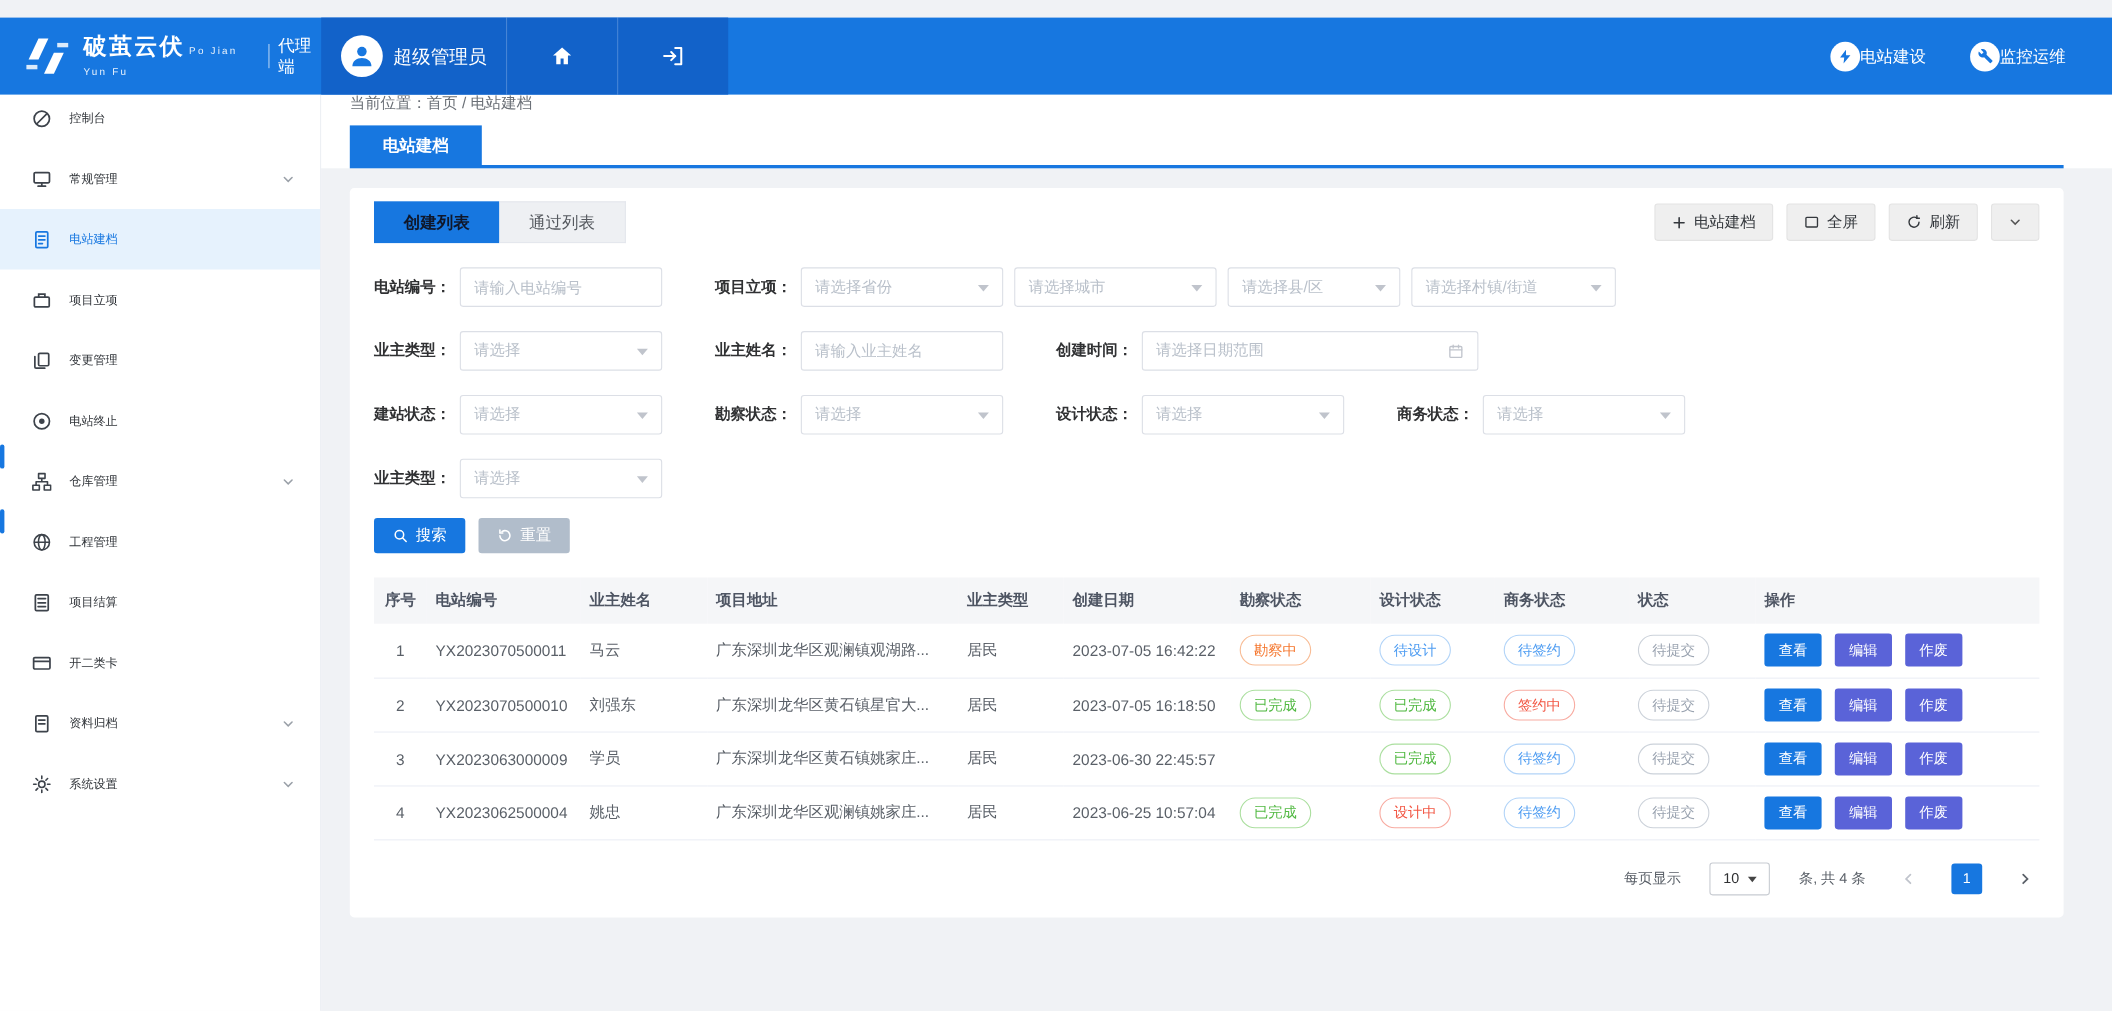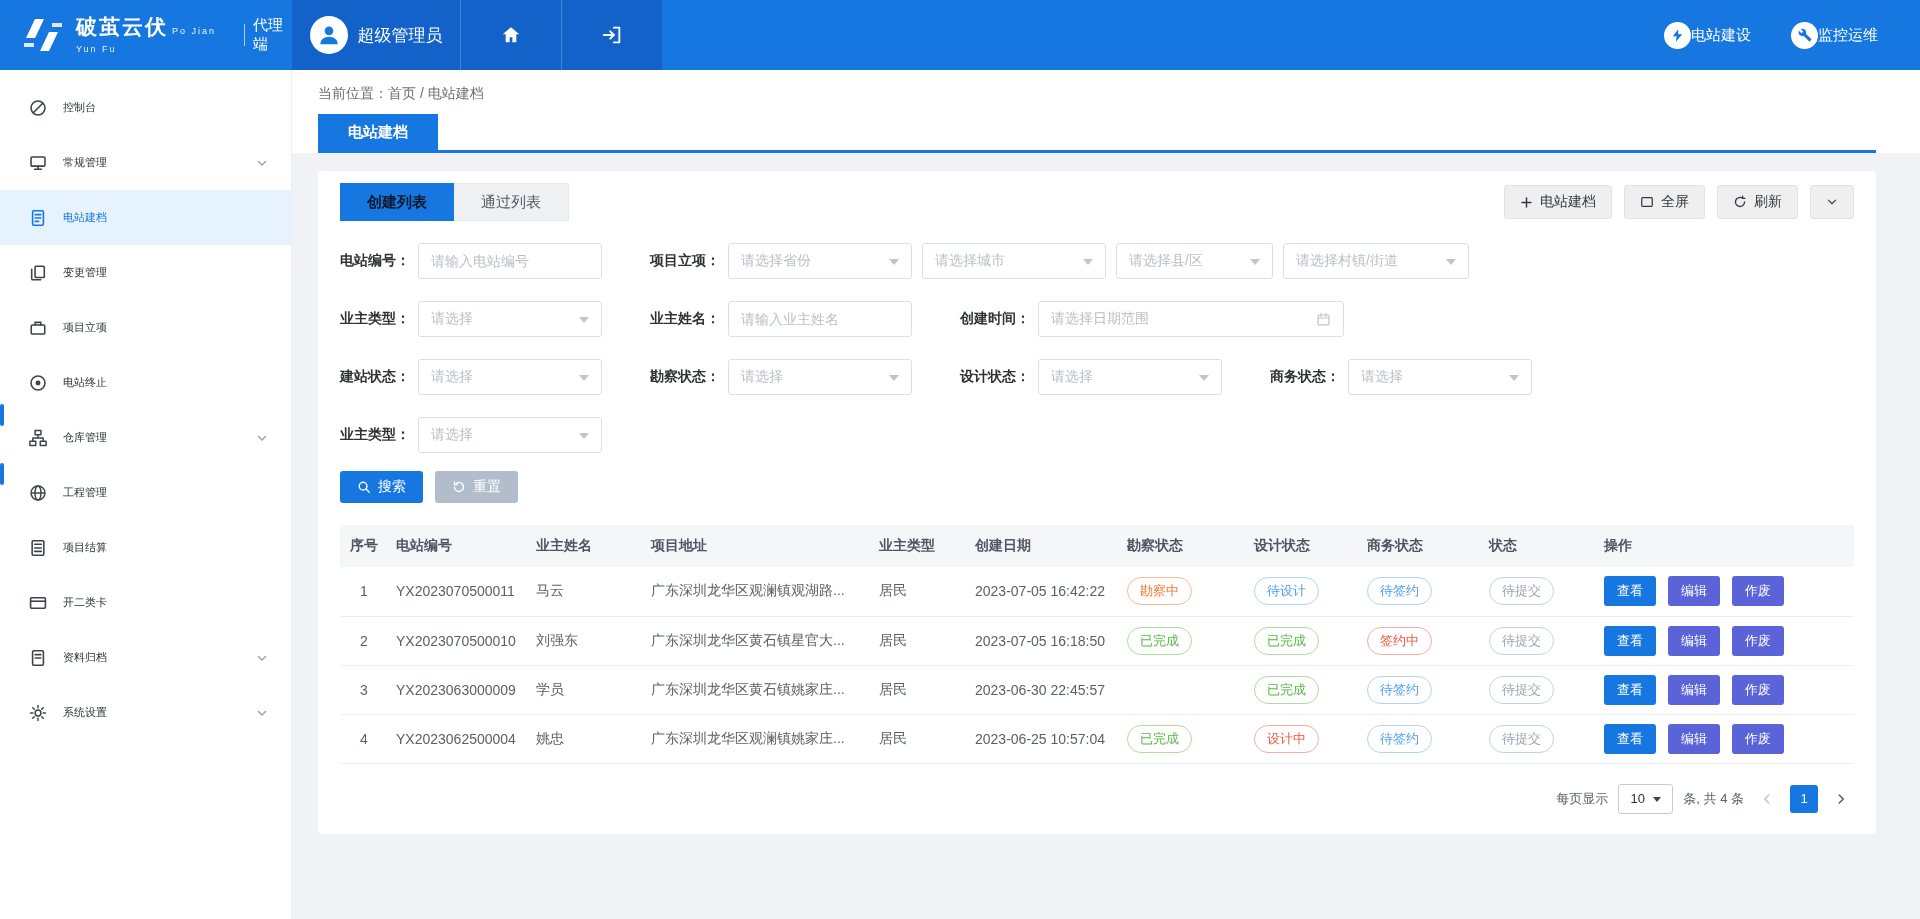--- a/index.html
+++ b/index.html
@@ -14,21 +14,21 @@
     --neutral-gray:#9aa3b0;
     --action-view:#1777e0;
     --action-edit:#5a63d8;
     --reset-gray:#b1bdcb;
   }
   *{box-sizing:border-box;margin:0;padding:0}
   html,body{width:1920px;height:919px;overflow:hidden}
   body{font-family:"Liberation Sans","DejaVu Sans",sans-serif;background:var(--page-bg);position:relative;font-size:14px;color:#303133}
 
   
-  .topbar{position:absolute;top:0;left:0;width:1920px;height:70px;background:var(--primary);display:flex;align-items:stretch;color:#fff;z-index:10}
+  .topbar{position:absolute;top:16px;left:0;width:1920px;height:70px;background:var(--primary);display:flex;align-items:stretch;color:#fff;z-index:10}
   .logo-area{width:292px;display:flex;align-items:center;padding-left:20px}
   .logo-mark{width:46px;height:36px;margin-right:10px;flex:none}
   .logo-text .t1{font-size:21px;font-weight:bold;letter-spacing:2px;line-height:24px}
   .logo-text .t2{font-size:9px;letter-spacing:2px;opacity:.9}
   .portal{display:flex;align-items:center;font-size:15px;margin-left:4px}
   .portal .bar{display:inline-block;width:1px;height:22px;background:rgba(255,255,255,.65);margin-right:8px}
   .user-block{width:168px;background:var(--primary-dark);display:flex;align-items:center;justify-content:center;gap:10px;cursor:pointer}
   .avatar{width:38px;height:38px;border-radius:50%;background:#fff;display:flex;align-items:center;justify-content:center;flex:none}
   .user-name{font-size:17px}
   .sq-btn{width:101px;background:var(--primary-dark);display:flex;align-items:center;justify-content:center;cursor:pointer;border-left:1px solid rgba(255,255,255,.22)}
@@ -100,21 +100,21 @@
   .b-orange{color:var(--warning-orange);border-color:#f8bc95}
   .b-red{color:var(--danger-red);border-color:#f8aba1}
   .b-blue{color:var(--info-blue);border-color:#b2d4f8}
   .b-gray{color:var(--neutral-gray);border-color:#ccd2da}
   .b-green{color:var(--success);border-color:#abdf9f}
   .act{height:30px;padding:0 13px;border:none;border-radius:3px;color:#fff;font-size:13px;cursor:pointer;margin-right:8px}
   .act-view{background:var(--action-view)}
   .act-edit,.act-void{background:var(--action-edit)}
 
   
-  .pagination{display:flex;justify-content:flex-end;align-items:center;gap:10px;margin-top:20px;font-size:13px;color:#5a6068}
+  .pagination{display:flex;justify-content:flex-end;align-items:center;gap:26px;margin-top:20px;font-size:13px;color:#5a6068}
   .per-page{height:30px;min-width:55px;border:1px solid #c8ccd2;border-radius:3px;display:flex;align-items:center;justify-content:center;gap:6px;padding:0 8px;background:#fff;cursor:pointer;color:#303133}
   .per-page .caret{border-top-color:#444;border-width:4px;border-top-width:5px;margin-top:5px;margin-left:2px}
   .pg-arrow{width:26px;height:26px;display:flex;align-items:center;justify-content:center;cursor:pointer;color:#5a6068}
   .pg-arrow.disabled{color:#c0c4cc}
   .pg-num{width:28px;height:28px;background:var(--primary);color:#fff;border-radius:3px;display:flex;align-items:center;justify-content:center;cursor:pointer}
 
   svg{display:block}
 </style>
 </head>
 <body>
@@ -213,35 +213,35 @@
     <span class="icon">
         <svg viewBox="0 0 16 16" width="18" height="18" fill="none" stroke="currentColor" stroke-width="1.4" stroke-linecap="round">
           <rect x="3.2" y="1.6" width="9.6" height="12.8" rx="1"></rect>
           <path d="M5.5 5h5M5.5 8h5M5.5 11h3"></path>
         </svg>
       </span>
     <span>电站建档</span>
   </div>
   <div class="side-item">
     <span class="icon">
+        <svg viewBox="0 0 16 16" width="18" height="18" fill="none" stroke="currentColor" stroke-width="1.4" stroke-linecap="round">
+          <rect x="2" y="5.4" width="12" height="8" rx="1"></rect>
+          <path d="M5.5 5.4V3h5v2.4"></path>
+        </svg>
+      </span>
+    <span>项目立项</span>
+  </div>
+  <div class="side-item">
+    <span class="icon">
         <svg viewBox="0 0 16 16" width="18" height="18" fill="none" stroke="currentColor" stroke-width="1.4" stroke-linecap="round" stroke-linejoin="round">
           <rect x="5.4" y="2" width="8.2" height="10" rx="1"></rect>
           <path d="M2.4 4.6V13a1 1 0 0 0 1 1h7"></path>
         </svg>
       </span>
     <span>变更管理</span>
-  </div>
-  <div class="side-item">
-    <span class="icon">
-        <svg viewBox="0 0 16 16" width="18" height="18" fill="none" stroke="currentColor" stroke-width="1.4" stroke-linecap="round">
-          <rect x="2" y="5.4" width="12" height="8" rx="1"></rect>
-          <path d="M5.5 5.4V3h5v2.4"></path>
-        </svg>
-      </span>
-    <span>项目立项</span>
   </div>
   <div class="side-item">
     <span class="icon">
         <svg viewBox="0 0 16 16" width="18" height="18" fill="none" stroke="currentColor" stroke-width="1.4">
           <circle cx="8" cy="8" r="6.2"></circle>
           <circle cx="8" cy="8" r="2.2" fill="currentColor" stroke="none"></circle>
         </svg>
       </span>
     <span>电站终止</span>
   </div>

